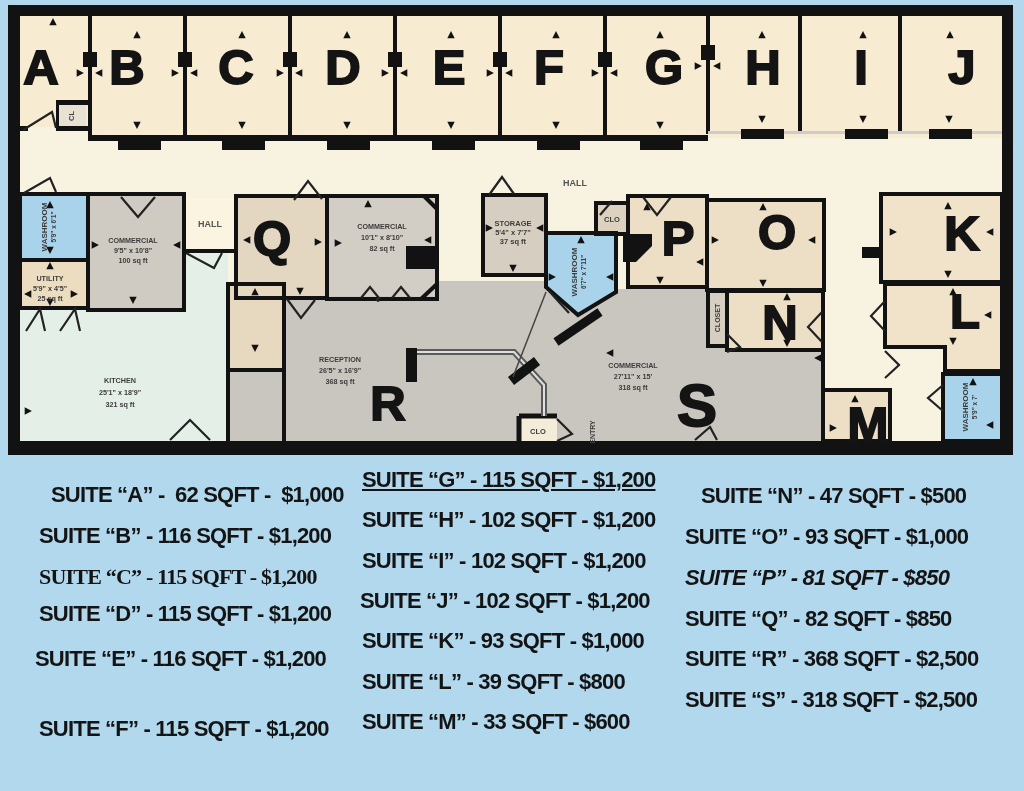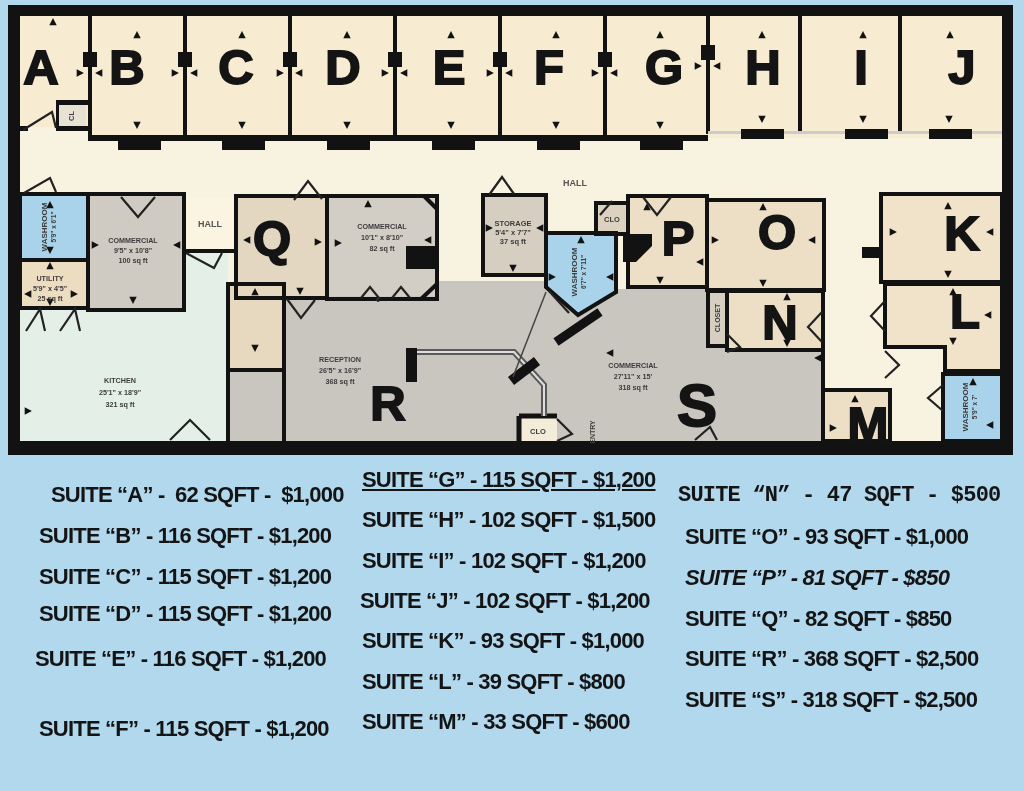--- a/index.html
+++ b/index.html
@@ -328,29 +328,29 @@
     <text x="0" y="0" transform="translate(977,407) rotate(-90)" font-size="6.5">5'9" x 7'</text>
     <text x="0" y="0" transform="translate(74,116) rotate(-90)" font-size="7.5">CL</text>
     <text x="0" y="0" transform="translate(720,318) rotate(-90)" font-size="7">CLOSET</text>
     <text x="0" y="0" transform="translate(595,432) rotate(-90)" font-size="7">ENTRY</text>
   </g>
 </g>
 </svg>
 
 <div class="ln" style="left:39px;top:481px;margin-left:12px;">SUITE “A” -  62 SQFT -  $1,000</div>
 <div class="ln" style="left:39px;top:522px;">SUITE “B” - 116 SQFT - $1,200</div>
-<div class="ln" style="left:39px;top:563px;">SUITE “C” - 115 SQFT - $1,200</div>
+<div class="ln" style="left:39px;top:563px;font-family:Liberation Serif, serif;">SUITE “C” - 115 SQFT - $1,200</div>
 <div class="ln" style="left:39px;top:600px;">SUITE “D” - 115 SQFT - $1,200</div>
 <div class="ln" style="left:35px;top:645px;">SUITE “E” - 116 SQFT - $1,200</div>
 <div class="ln" style="left:39px;top:685px;margin-top:30px;">SUITE “F” - 115 SQFT - $1,200</div>
 <div class="ln" style="left:362px;top:466px;text-decoration:underline;">SUITE “G” - 115 SQFT - $1,200</div>
-<div class="ln" style="left:362px;top:506px;">SUITE “H” - 102 SQFT - $1,500</div>
+<div class="ln" style="left:362px;top:506px;">SUITE “H” - 102 SQFT - $1,200</div>
 <div class="ln" style="left:362px;top:547px;">SUITE “I” - 102 SQFT - $1,200</div>
 <div class="ln" style="left:360px;top:587px;">SUITE “J” - 102 SQFT - $1,200</div>
 <div class="ln" style="left:362px;top:627px;">SUITE “K” - 93 SQFT - $1,000</div>
 <div class="ln" style="left:362px;top:668px;">SUITE “L” - 39 SQFT - $800</div>
 <div class="ln" style="left:362px;top:708px;text-align:right;">SUITE “M” - 33 SQFT - $600</div>
-<div class="ln" style="left:678px;top:482px;font-family:Liberation Mono, monospace;">SUITE “N” - 47 SQFT - $500</div>
+<div class="ln" style="left:701px;top:482px;">SUITE “N” - 47 SQFT - $500</div>
 <div class="ln" style="left:685px;top:523px;">SUITE “O” - 93 SQFT - $1,000</div>
 <div class="ln" style="left:685px;top:564px;font-style:italic;">SUITE “P” - 81 SQFT - $850</div>
 <div class="ln" style="left:685px;top:605px;text-align:center;">SUITE “Q” - 82 SQFT - $850</div>
 <div class="ln" style="left:685px;top:645px;">SUITE “R” - 368 SQFT - $2,500</div>
 <div class="ln" style="left:685px;top:686px;text-align:right;">SUITE “S” - 318 SQFT - $2,500</div>
 
 </body></html>

